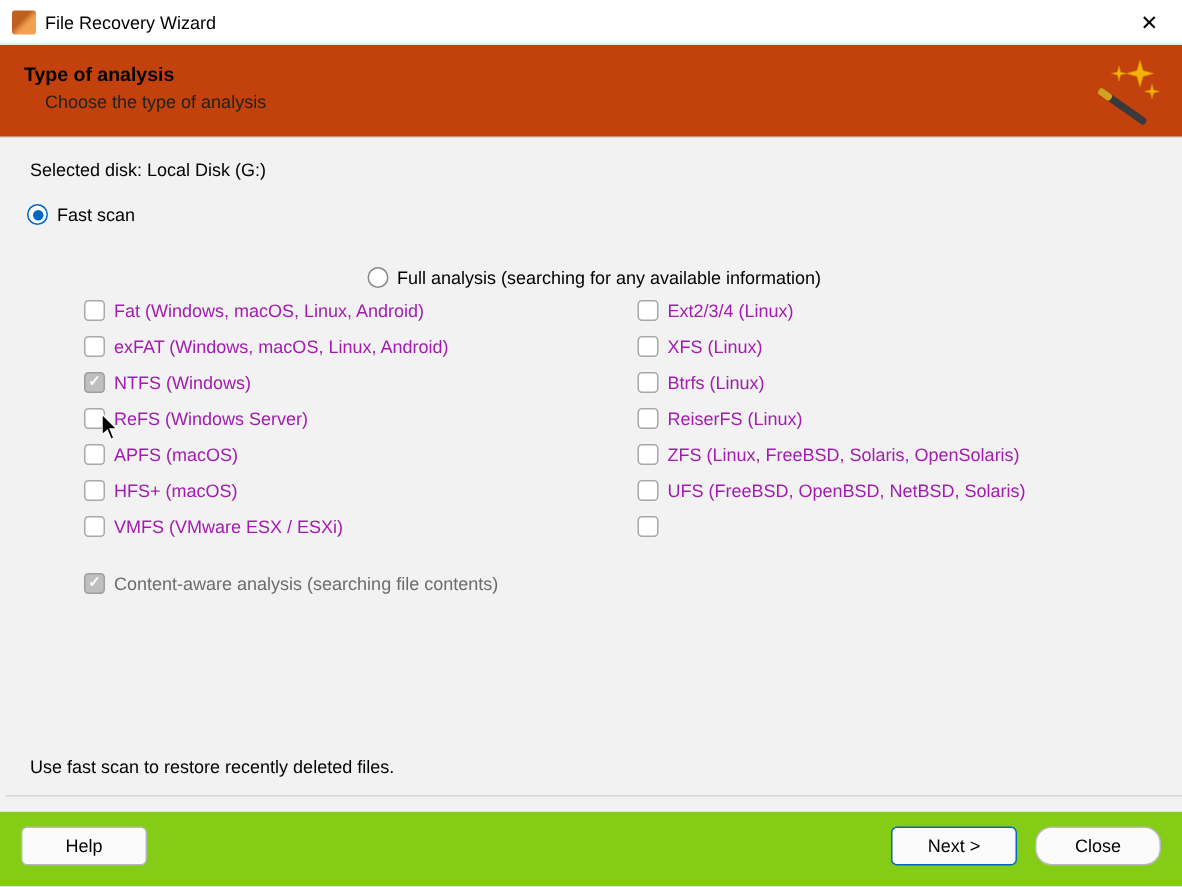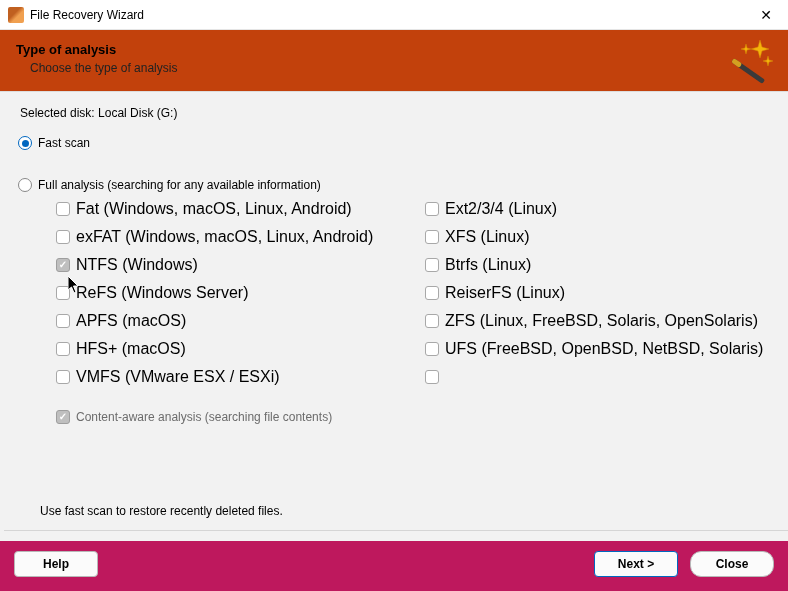--- a/index.html
+++ b/index.html
@@ -48,21 +48,21 @@
     .body {
       flex: 1;
       background: #f2f2f2;
       padding: 14px 14px 10px 18px;
       display: flex;
       flex-direction: column;
       overflow: hidden;
     }
     .selected-disk { font-size: 12px; color: #000; margin-bottom: 16px; padding-left: 2px; }
     .radio-row { display: flex; align-items: flex-start; margin-bottom: 28px; cursor: pointer; }
-    .radio-row2 { display: flex; align-items: center; margin-bottom: 8px; cursor: pointer; }
+    .radio-row2 { display: flex; align-items: center; margin-bottom: 8px; cursor: pointer; justify-content: center; }
     .radio {
       width: 14px; height: 14px;
       border-radius: 50%;
       border: 1.5px solid #888;
       margin-right: 6px;
       background: #fff;
       display: inline-flex;
       align-items: center;
       justify-content: center;
     }
@@ -78,22 +78,22 @@
       display: grid;
       grid-template-columns: 1fr 1fr;
       column-gap: 20px;
       row-gap: 10px;
       margin-left: 38px;
       margin-bottom: 24px;
     }
     .checkbox-row {
       display: flex;
       align-items: center;
-      color: #000000;
-      font-size: 16px;
+      color: #a21caf;
+      font-size: 12px;
     }
     .checkbox {
       width: 14px; height: 14px;
       border: 1px solid #a8a8a8;
       border-radius: 3px;
       margin-right: 6px;
       background: #fff;
       display: inline-flex;
       align-items: center;
       justify-content: center;
@@ -111,28 +111,27 @@
       font-weight: bold;
     }
     .content-aware {
       display: flex;
       align-items: center;
       color: #6c6c6c;
       font-size: 12px;
       margin-left: 38px;
       margin-bottom: 20px;
     }
-    .hint { font-size: 12px; color: #000; margin-top: auto; margin-bottom: 12px; padding-left: 2px; margin-left: 20px; }
+    .hint { font-size: 12px; color: #000; margin-top: auto; margin-bottom: 12px; padding-left: 2px; }
     .divider { height: 1px; background: #d5d5d5; margin: 0 -14px; }
     .footer {
-      background: #be185d;
+      background: #84cc16;
       padding: 10px 14px 14px 14px;
       display: flex;
       align-items: center;
-      font-weight: bold;
     }
     .btn {
       min-width: 84px;
       height: 26px;
       border: 1px solid #b8b8b8;
       border-radius: 4px;
       background: #fbfbfb;
       font-size: 12px;
       color: #000;
       display: inline-flex;

